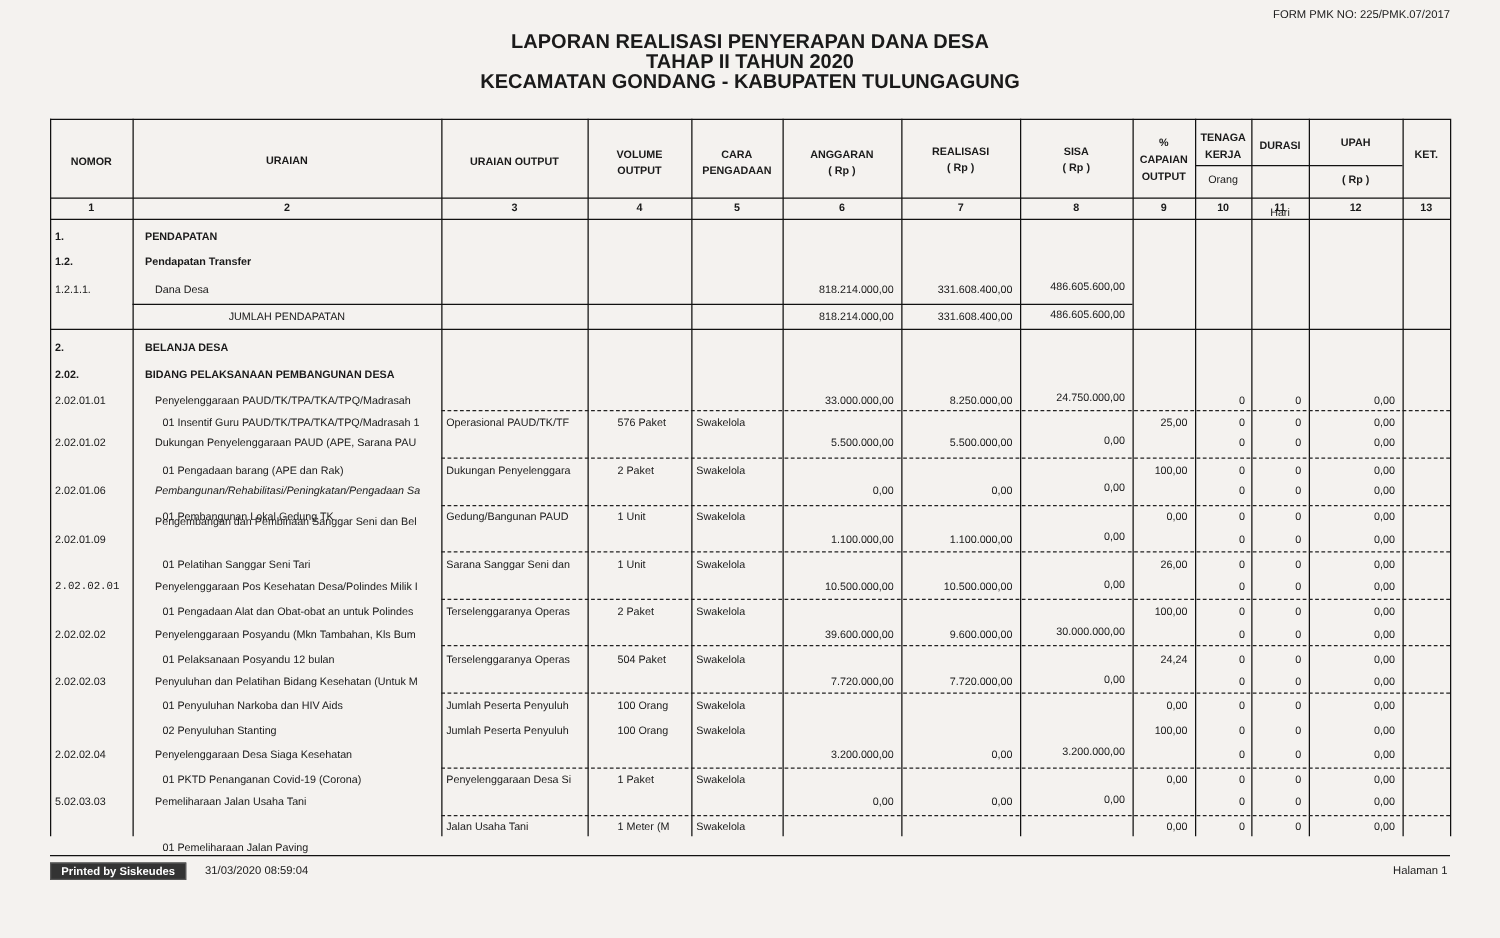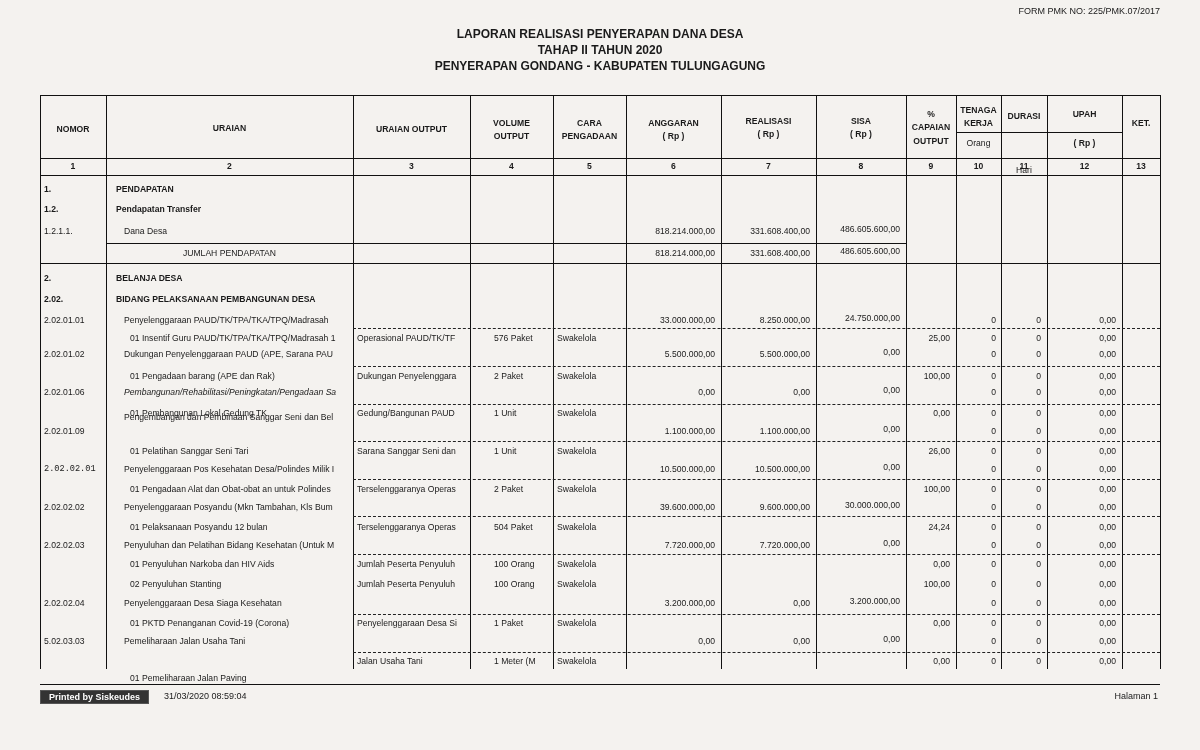--- a/index.html
+++ b/index.html
@@ -4,21 +4,21 @@
 <style>
   * { box-sizing: border-box; margin: 0; padding: 0; }
   html, body { width: 1200px; height: 750px; overflow: hidden; }
   body {
     background: #f4f2ef;
     font-family: "Liberation Sans", sans-serif;
     color: #1a1a1a;
     position: relative;
   }
   .form-no { position: absolute; top: 6px; right: 40px; font-size: 9px; }
-  .titles { position: absolute; top: 26px; left: 0; width: 1200px; text-align: center; font-weight: bold; font-size: 12px; }
+  .titles { position: absolute; top: 26px; left: 0; width: 1200px; text-align: center; font-weight: bold; font-size: 16px; }
   .titles div { height: 16px; line-height: 16px; }
   .grid { position: absolute; left: 40px; top: 95px; width: 1120px; height: 574px; }
   .col-line { position: absolute; top: 0; bottom: 0; width: 0; border-left: 1.5px solid #111; }
   .hline { position: absolute; left: 0; right: 0; height: 0; border-top: 1.5px solid #111; }
   .dline { position: absolute; height: 0; border-top: 1px dashed #222; }
   .cell { position: absolute; font-size: 8.6px; white-space: nowrap; overflow: hidden; line-height: 12px; }
   .hd { font-weight: bold; font-size: 8.6px; text-align: center; position: absolute; line-height: 12px; }
   .r { text-align: right; }
   .b { font-weight: bold; }
   .footer-line { position: absolute; left: 40px; width: 1120px; top: 684px; border-top: 1.5px solid #111; }
@@ -27,21 +27,21 @@
   .page { position: absolute; right: 42px; top: 691px; font-size: 9px; }
 </style>
 </head>
 <body>
 
 <div class="form-no">FORM PMK NO: 225/PMK.07/2017</div>
 
 <div class="titles">
   <div>LAPORAN REALISASI PENYERAPAN DANA DESA</div>
   <div>TAHAP II TAHUN 2020</div>
-  <div>PENYERAPAN GONDANG - KABUPATEN TULUNGAGUNG</div>
+  <div>KECAMATAN GONDANG - KABUPATEN TULUNGAGUNG</div>
 </div>
 
 <div class="grid" id="grid">
 
   <div class="hd" style="left:0;width:66px;top:28px;">NOMOR</div>
   <div class="hd" style="left:66px;width:247px;top:27px;">URAIAN</div>
   <div class="hd" style="left:313px;width:117px;top:28px;">URAIAN OUTPUT</div>
   <div class="hd" style="left:430px;width:83px;top:22px;">VOLUME</div>
   <div class="hd" style="left:430px;width:83px;top:35px;">OUTPUT</div>
   <div class="hd" style="left:513px;width:73px;top:22px;">CARA</div>

